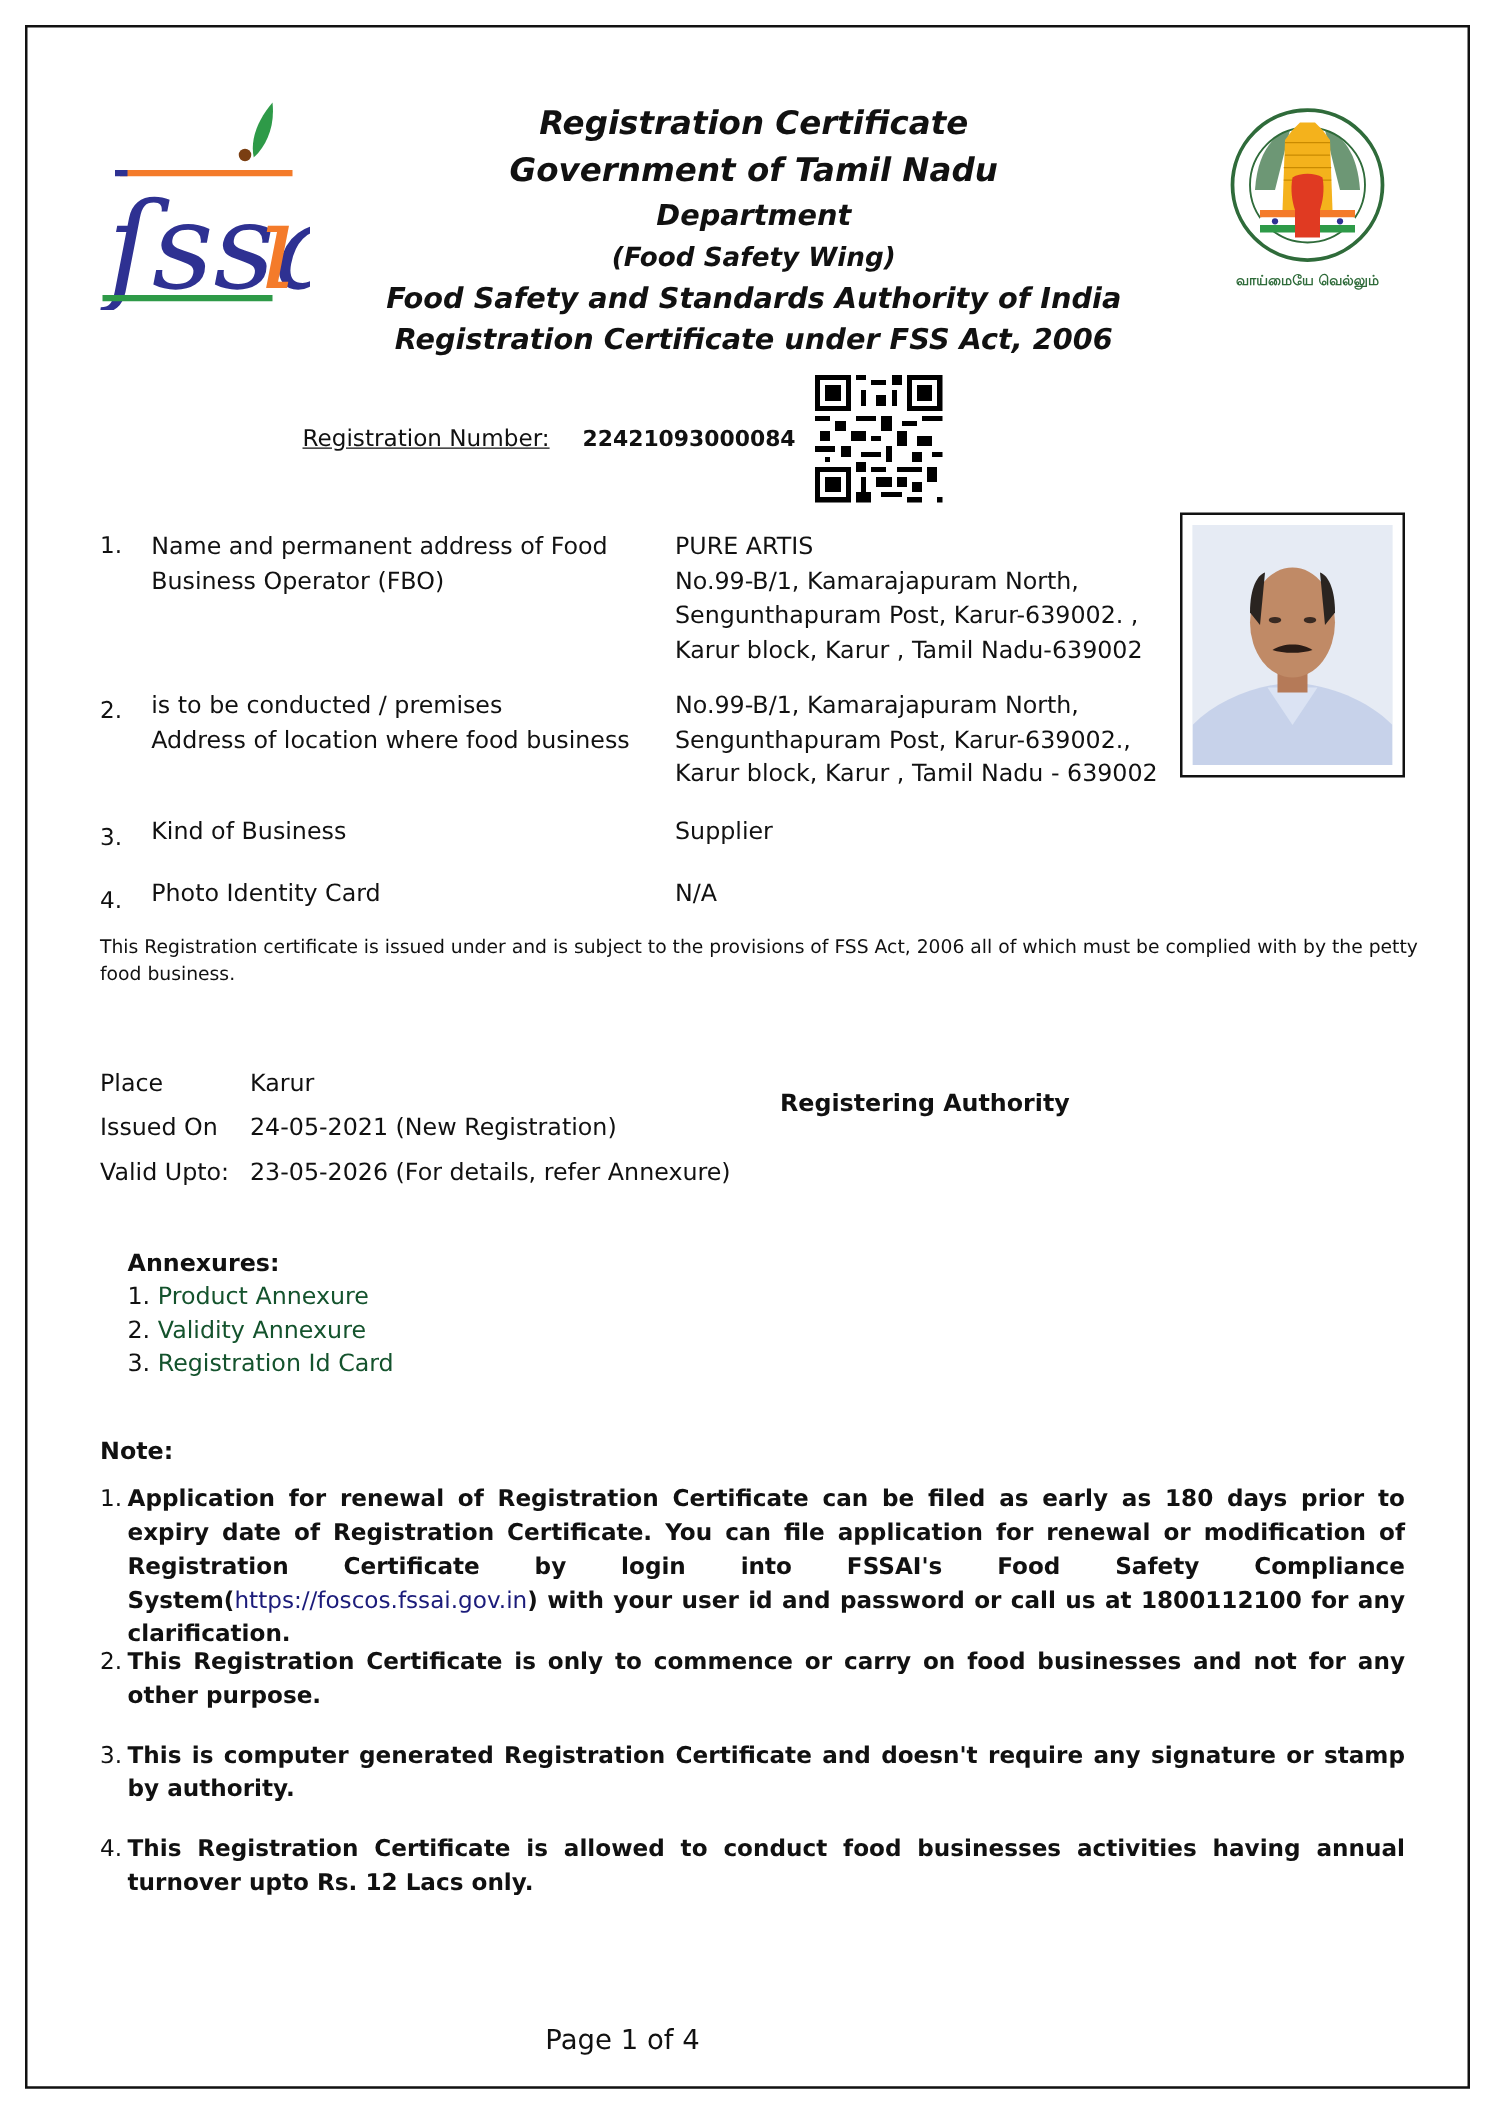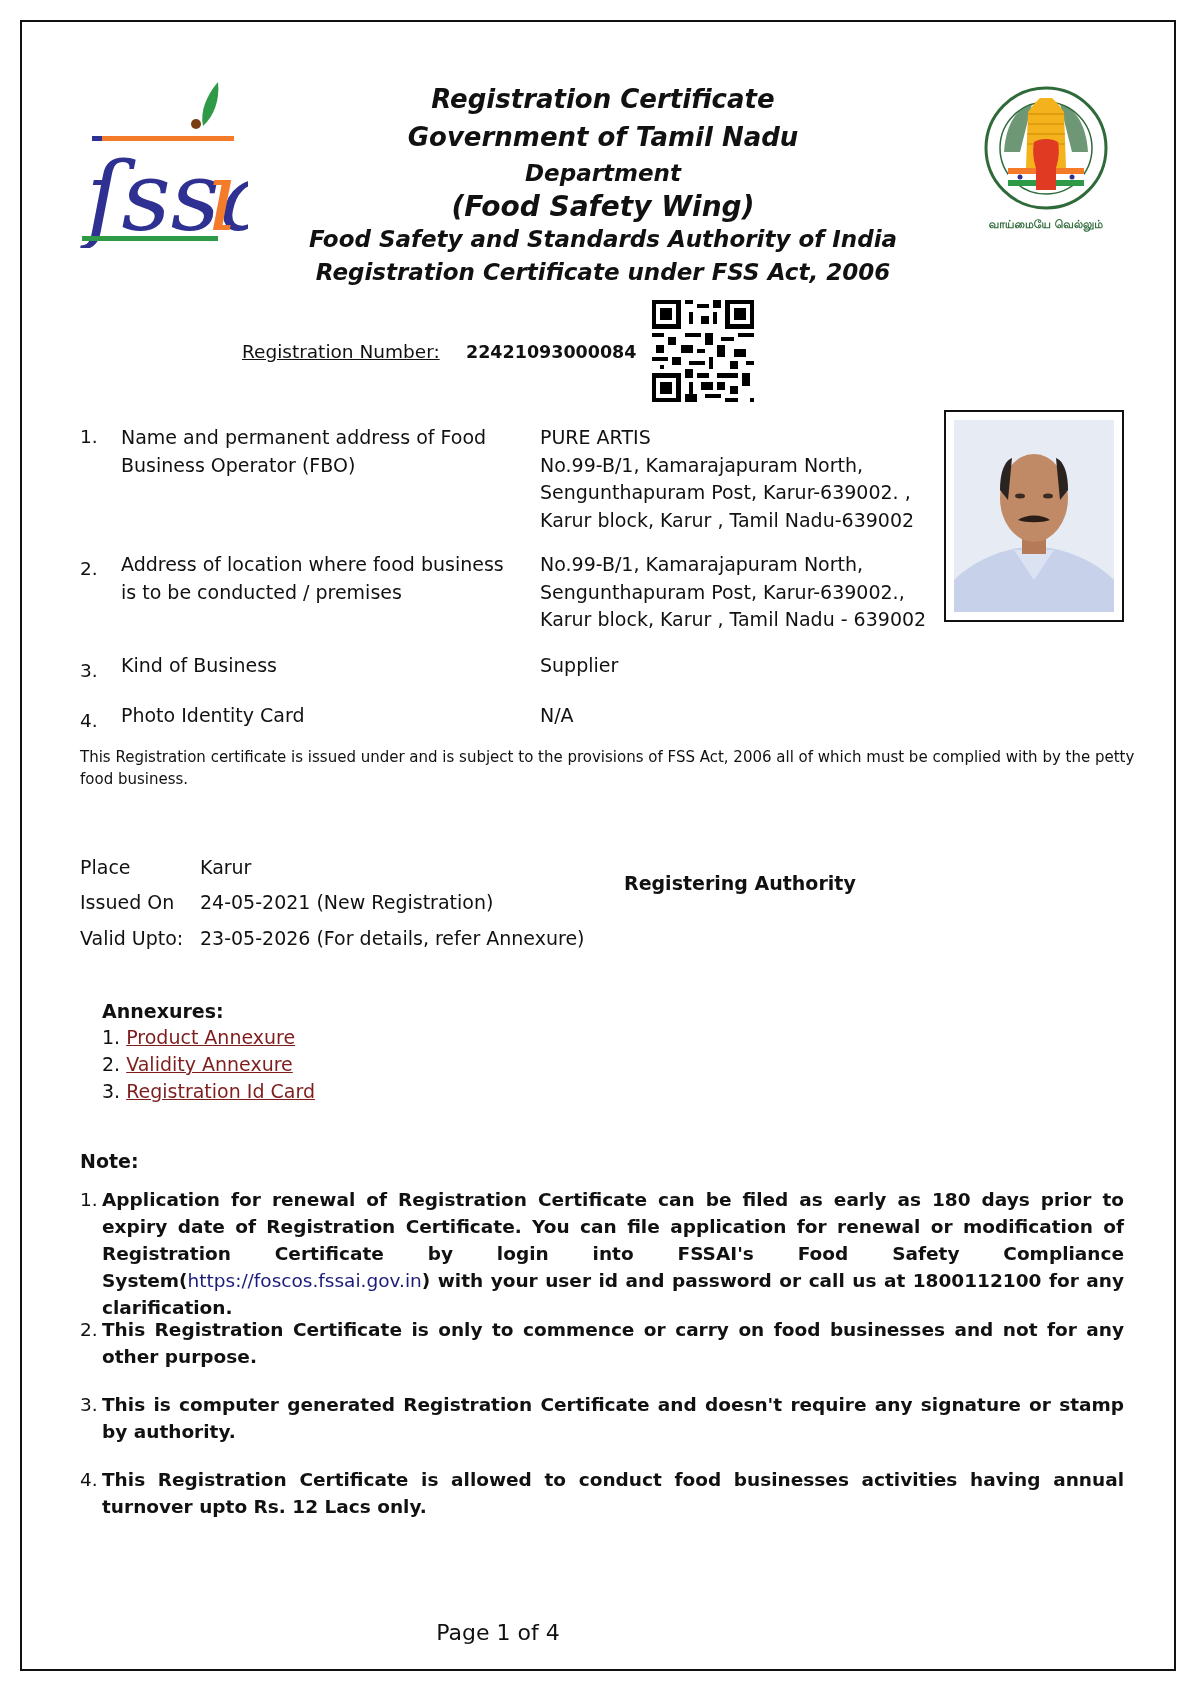--- a/index.html
+++ b/index.html
@@ -5,21 +5,21 @@
   html, body { margin:0; padding:0; background:#ffffff; }
   body { width:1200px; height:1697px; position:relative; overflow:hidden;
          font-family:"DejaVu Sans", "Liberation Sans", sans-serif; color:#111111; }
   .page-border { position:absolute; left:20px; top:20px; width:1156px; height:1651px;
                  border:2px solid #111111; box-sizing:border-box; }
   .abs { position:absolute; }
   .title-block { position:absolute; left:300px; width:606px; top:80px; text-align:center; font-weight:bold;font-style:italic; }
   .t1 { font-size:26px; line-height:38px; }
   .t2 { font-size:26px; line-height:38px; }
   .t3 { font-size:23px; line-height:34px; }
-  .t4 { font-size:28px; line-height:33px; }
+  .t4 { font-size:21px; line-height:33px; }
   .t5 { font-size:23px; line-height:33px; }
   .t6 { font-size:23px; line-height:33px; }
 
   .reg-label { left:242px; top:341px; font-size:18.5px;text-decoration:underline; }
   .reg-value { left:466px; top:342px; font-size:17.5px; font-weight:bold; }
   .qr { left:652px; top:300px; width:102px; height:102px; }
 
   .row-num { font-size:18.5px; }
   .row-text { font-size:19px; line-height:27.5px; }
 
@@ -27,21 +27,21 @@
   .photo-inner { position:absolute; left:8px; top:8px; right:8px; bottom:8px; background:#e4e9f3; overflow:hidden; }
 
   .disclaimer { left:80px; top:746px; width:1060px; font-size:15px; line-height:22px; }
 
   .meta-label { font-size:19px; }
   .meta-value { font-size:19px; }
   .reg-authority { left:624px; top:872px; font-size:19px; font-weight:bold; }
 
   .annex-title { left:102px; top:1000px; font-size:19px; font-weight:bold; }
   .annex-item { left:102px; font-size:19px; }
-  .annex-link { color:#7f1d1d; text-decoration:underline; }
+  .annex-link { color:#14532d; }
 
   .note-title { left:80px; top:1150px; font-size:19px; font-weight:bold; }
   .note { left:80px; width:1044px; font-size:18.5px; line-height:27px; font-weight:bold; text-align:justify; }
   .note-num { position:absolute; left:0; top:0; font-weight:normal; }
   .note-body { margin-left:22px; }
   .note-link { color:#1b1b7a; font-weight:normal; }
 
   .page-footer { left:0; width:996px; top:1620px; text-align:center; font-size:22px; }
 </style>
 </head>
@@ -155,22 +155,22 @@
 </div>
 <div class="abs row-text" style="left:540px;top:424px;width:400px;">
   <div>PURE ARTIS</div>
   <div>No.99-B/1, Kamarajapuram North,</div>
   <div>Sengunthapuram Post, Karur-639002. ,</div>
   <div>Karur block, Karur  , Tamil Nadu-639002</div>
 </div>
 
 <div class="abs row-num" style="left:80px;top:558px;">2.</div>
 <div class="abs row-text" style="left:121px;top:551px;width:410px;">
+  <div>is to be conducted / premises</div>
   <div>Address of location where food business</div>
-  <div>is to be conducted / premises</div>
 </div>
 <div class="abs row-text" style="left:540px;top:551px;width:400px;">
   <div>No.99-B/1, Kamarajapuram North,</div>
   <div>Sengunthapuram Post, Karur-639002.,</div>
   <div>Karur block, Karur  , Tamil Nadu - 639002</div>
 </div>
 
 <div class="abs row-num" style="left:80px;top:660px;">3.</div>
 <div class="abs row-text" style="left:121px;top:652px;">Kind of Business</div>
 <div class="abs row-text" style="left:540px;top:652px;">Supplier</div>

